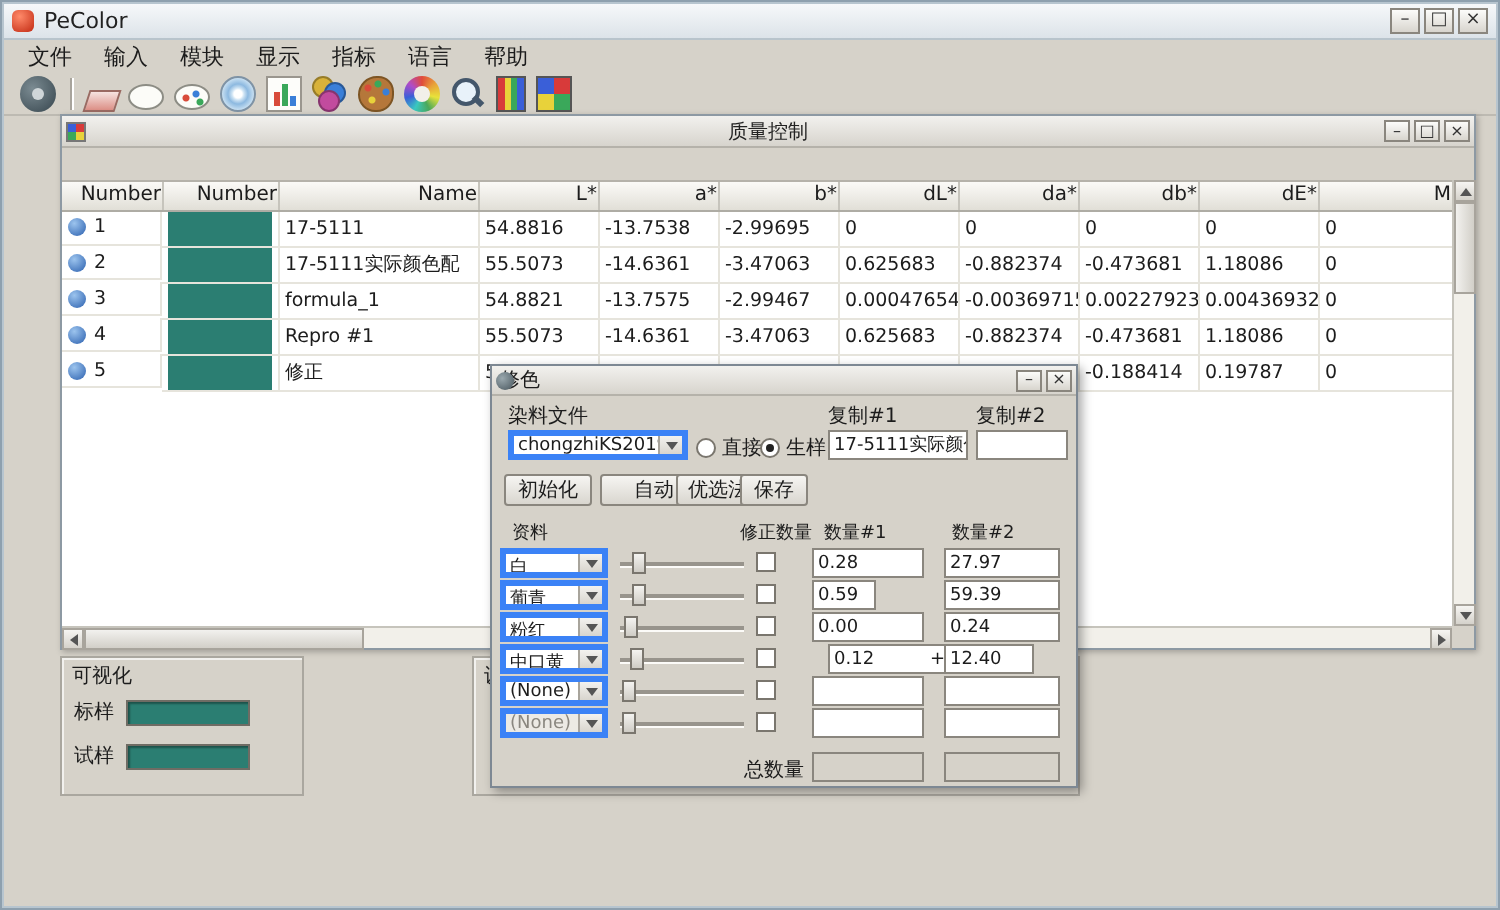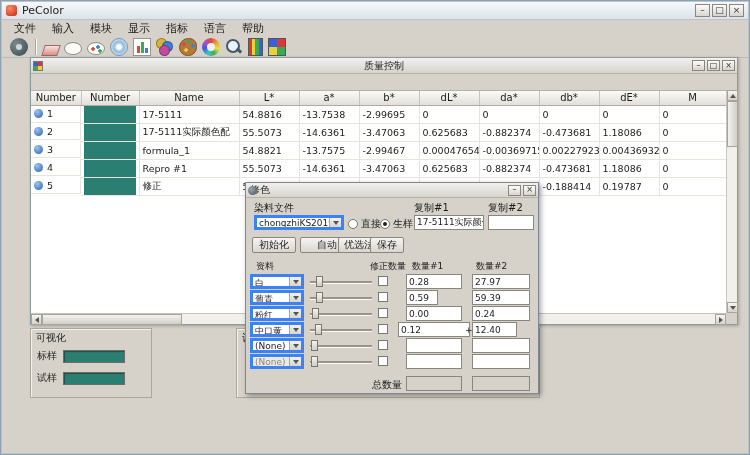--- a/index.html
+++ b/index.html
@@ -55,21 +55,21 @@
 
   .cond-row { position:absolute; left:0; top:16px; right:0; height:16px; display:flex; align-items:center; gap:4px; padding-left:8px; font-size:10px; }
   .cond-label { margin-right:6px; }
   .ill { display:inline-flex; align-items:center; gap:3px; margin-right:10px; }
   .radio { width:10px; height:10px; border-radius:50%; background:#fff; border:1px solid #7a766e; display:inline-block; position:relative; flex:none; }
   .radio.sel::after { content:""; position:absolute; left:2px; top:2px; width:4px; height:4px; border-radius:50%; background:#222; }
   .sun { width:9px; height:9px; border-radius:50%; display:inline-block; flex:none; box-shadow:inset 0 0 1px rgba(0,0,0,.4); }
 
   .table-wrap { position:absolute; left:0; top:32px; right:11px; bottom:11px; background:#fff; overflow:hidden; border-top:1px solid #b5b2aa; }
   table.qc { border-collapse:collapse; table-layout:fixed; width:695px; background:#fff; }
-  table.qc th { height:14px; background:linear-gradient(#fbfaf7,#e1dfd7); border-right:1px solid #c6c4bc; border-bottom:1px solid #aeaca4; font-weight:normal; font-size:10px; text-align:center; overflow:hidden; white-space:nowrap; }
+  table.qc th { height:14px; background:linear-gradient(#fbfaf7,#e1dfd7); border-right:1px solid #c6c4bc; border-bottom:1px solid #aeaca4; font-weight:normal; font-size:10px; text-align:right; overflow:hidden; white-space:nowrap; }
   table.qc td { height:17px; border-right:1px solid #e6e4dc; border-bottom:1px solid #e6e4dc; padding:0 3px; font-size:9.5px; white-space:nowrap; overflow:hidden; }
   td.c-num { display:flex; align-items:center; height:17px; border-bottom:1px solid #e6e4dc; }
   .ball { width:9px; height:9px; border-radius:50%; background:radial-gradient(circle at 35% 30%,#9cc4ee,#2a5fae); display:inline-block; margin-right:4px; flex:none; }
   td.c-col { padding:0; }
   .swatch { width:100%; height:17px; }
 
   
   .vscroll { position:absolute; top:32px; right:0; width:11px; bottom:11px; background:#f2f0ea; border-left:1px solid #c6c4bc; }
   .hscroll { position:absolute; left:0; bottom:0; height:11px; right:11px; background:#f2f0ea; border-top:1px solid #c6c4bc; }
   .corner { position:absolute; right:0; bottom:0; width:11px; height:11px; background:#d6d2c9; }
@@ -430,21 +430,21 @@
             <span>中口黄</span>
             <span class="arrow">
               <span class="tri-down"></span>
             </span>
           </div>
         <div class="slider" style="left:64px;width:62px">
             <div class="track"></div>
             <div class="thumb" style="left:5px"></div>
           </div>
         <span class="checkbox" style="left:132px;top:2px"></span>
-        <div class="field" style="left:152px;width:72px">0.12</div>
+        <div class="field" style="left:168px;width:72px">0.12</div>
         <span class="plus" style="left:219px;top:3px">+</span>
         <div class="field" style="left:226px;width:45px">12.40</div>
       </div>
 
       <div class="dye-row" style="top:140px">
         <div class="combo" style="left:4px;width:54px">
             <span>(None)</span>
             <span class="arrow">
               <span class="tri-down"></span>
             </span>

